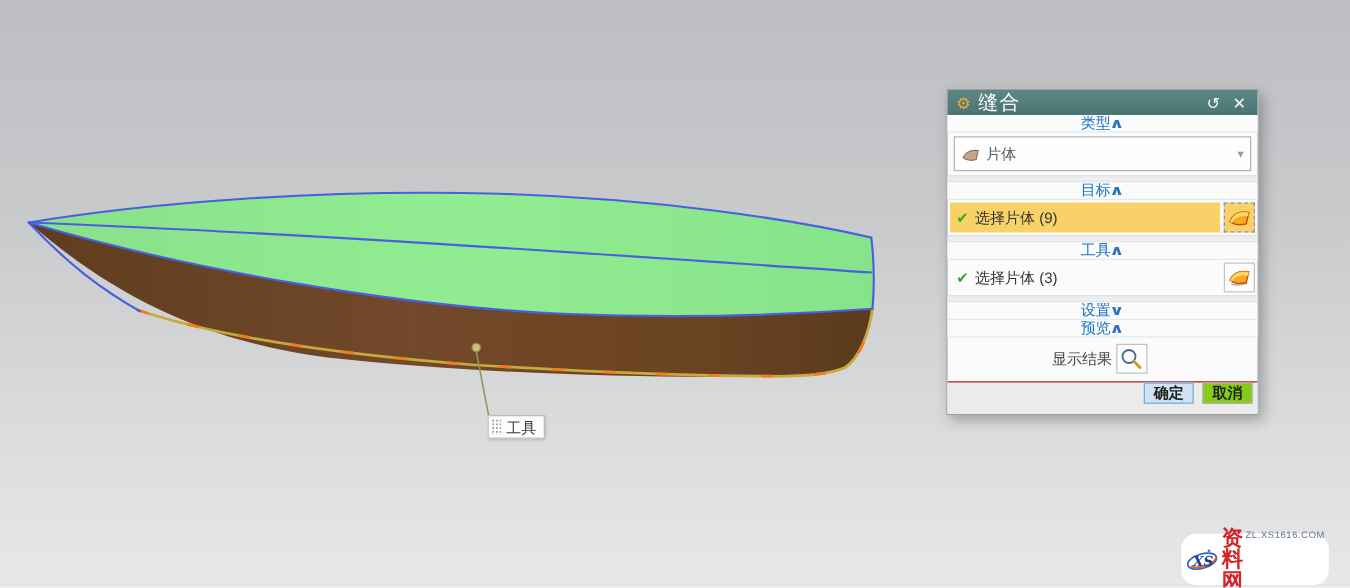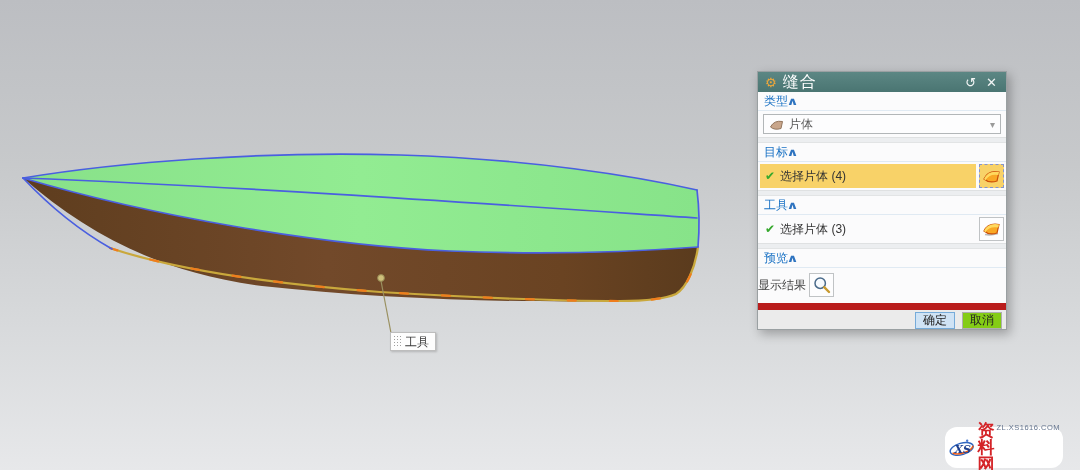--- a/index.html
+++ b/index.html
@@ -32,48 +32,48 @@
     font-size:12px; color:#333;
   }
   .titlebar{
     height:20px; background:linear-gradient(#5c8784,#4a7572);
     color:#fff; display:flex; align-items:center; padding:0 7px; gap:6px;
   }
   .titlebar .gear{ color:#f0a83a; font-size:13px; line-height:1; }
   .titlebar .title{ flex:1; font-size:16px; letter-spacing:1px; }
   .titlebar .tb-btn{ color:#f2f5f5; font-size:13px; line-height:1; padding:0 2px; cursor:default; }
   .section-header{
-    display:flex; justify-content:flex-start; align-items:center;
-    height:19px; padding:0 8px 0 6px; color:#1a72c4;
+    display:flex; justify-content:center; align-items:center;
+    height:14px; padding:0 8px 0 6px; color:#1a72c4;
     border-bottom:1px solid #e0eaf3; background:#fbfbfc;
   }
   .chev{ color:#2f74c0; font-weight:bold; font-size:11px; transform:scaleX(1.35); }
   .divider{ height:6px; background:#eceef0; border-top:1px solid #dfe1e2; border-bottom:1px solid #e2e4e5; }
   .dropdown-wrap{ padding:3px 5px; }
   .dropdown{
-    display:flex; align-items:center; gap:5px; height:20px; padding:0 5px;
+    display:flex; align-items:center; gap:5px; height:28px; padding:0 5px;
     border:1px solid #b2b6b8; background:#fdfdfe; color:#5a5a5a;
   }
   .dropdown .dd-caret{ margin-left:auto; color:#9a9a9a; font-size:10px; }
   .sel-line{ display:flex; align-items:center; gap:3px; padding:2px 2px; }
   .sel-box{
     flex:1; height:24px; display:flex; align-items:center; gap:5px; padding:0 5px;
   }
   .sel-box.active{ background:#f8d268; }
   .check{ color:#35a82c; font-size:12px; }
   .icon-btn{
     width:25px; height:24px; display:flex; align-items:center; justify-content:center;
     background:#fdfdfe; border:1px solid #c0c3c5;
   }
   .icon-btn.active-target{ background:#f8d268; border:1px dashed #8595cc; }
-  .preview-row{ display:flex; justify-content:flex-start; align-items:center; gap:3px; padding:5px 5px 6px 0; }
+  .preview-row{ display:flex; justify-content:center; align-items:center; gap:3px; padding:5px 5px 6px 0; }
   .preview-row .lbl{ color:#444; }
   .footer{
-    height:26px; background:#ebebeb; border-top:7px solid #b91c1c;
-    display:flex; align-items:flex-end; justify-content:flex-end; gap:7px; padding:0 4px;
+    height:26px; background:#ebebeb; border-top:1px solid #b91c1c;
+    display:flex; align-items:flex-start; justify-content:flex-end; gap:7px; padding:0 4px;font-weight:bold;
   }
   .btn{ width:40px; height:17px; font-size:12px; line-height:15px; text-align:center; color:#222; }
   .btn-ok{ background:#cfe3f5; border:1px solid #76abd9; }
   .btn-cancel{ background:#84cc16; border:1px solid #aeaeae; }
 
   
   .watermark{
     position:absolute; left:945px; top:427px; width:118px; height:41px;
     background:#ffffff; border-radius:12px;
     display:flex; align-items:center; padding:2px 3px; gap:2px;
@@ -168,21 +168,21 @@
   </div>
   <div class="divider"></div>
 
   <div class="section-header">
     <span>目标</span>
     <span class="chev">∧</span>
   </div>
   <div class="sel-line">
     <div class="sel-box active">
       <span class="check">✔</span>
-      <span>选择片体 (4)</span>
+      <span>选择片体 (9)</span>
     </div>
     <div class="icon-btn active-target">
       <svg width="19" height="16" viewBox="0 0 19 16">
         <path d="M2 11 Q6 2 17 4 L15 13 Q7 15.5 2 11 Z" fill="#f9a825" stroke="#cc4f08" stroke-width="1.2"></path>
         <path d="M2 11 Q6 2 17 4 L16.4 7 Q7 5.5 3.5 12.3 Z" fill="#ffd95e" stroke="none"></path>
       </svg>
     </div>
   </div>
   <div class="divider"></div>
 
@@ -198,20 +198,24 @@
     <div class="icon-btn">
       <svg width="19" height="16" viewBox="0 0 19 16">
         <path d="M3 13.5 Q9 14.5 16 12.5" fill="none" stroke="#b9b9b9" stroke-width="1.6"></path>
         <path d="M2 10 Q6 1.5 17 3.5 L15 12 Q7 14.5 2 10 Z" fill="#f9a825" stroke="#cc4f08" stroke-width="1.2"></path>
         <path d="M2 10 Q6 1.5 17 3.5 L16.4 6.5 Q7 5 3.5 11.3 Z" fill="#ffd95e" stroke="none"></path>
       </svg>
     </div>
   </div>
   <div class="divider"></div>
 
+  <div class="section-header">
+    <span>设置</span>
+    <span class="chev">∨</span>
+  </div>
 
   <div class="section-header">
     <span>预览</span>
     <span class="chev">∧</span>
   </div>
   <div class="preview-row">
     <span class="lbl">显示结果</span>
     <div class="icon-btn">
       <svg width="18" height="18" viewBox="0 0 18 18">
         <circle cx="7.2" cy="7.2" r="5.2" fill="#f6fafe" stroke="#4a6a8a" stroke-width="1.5"></circle>

